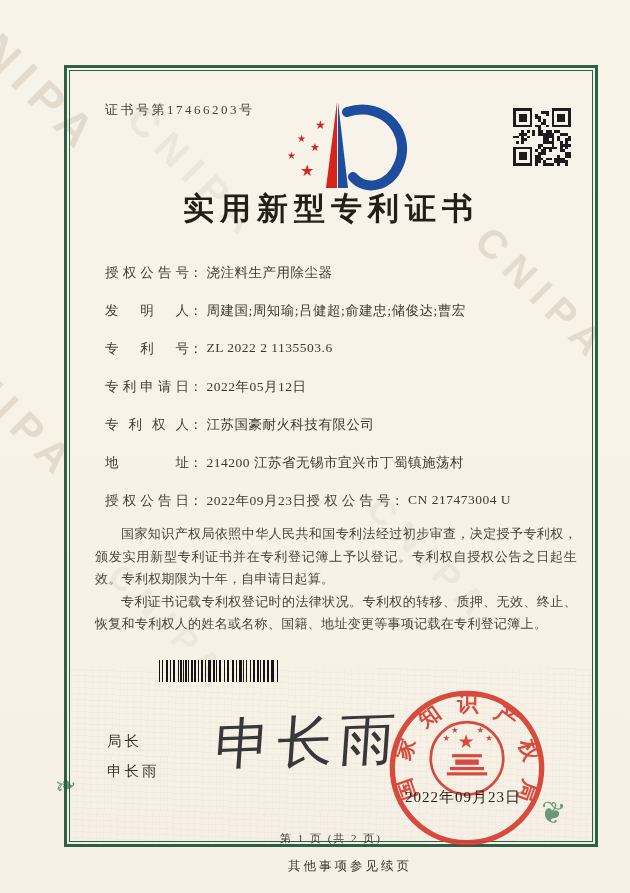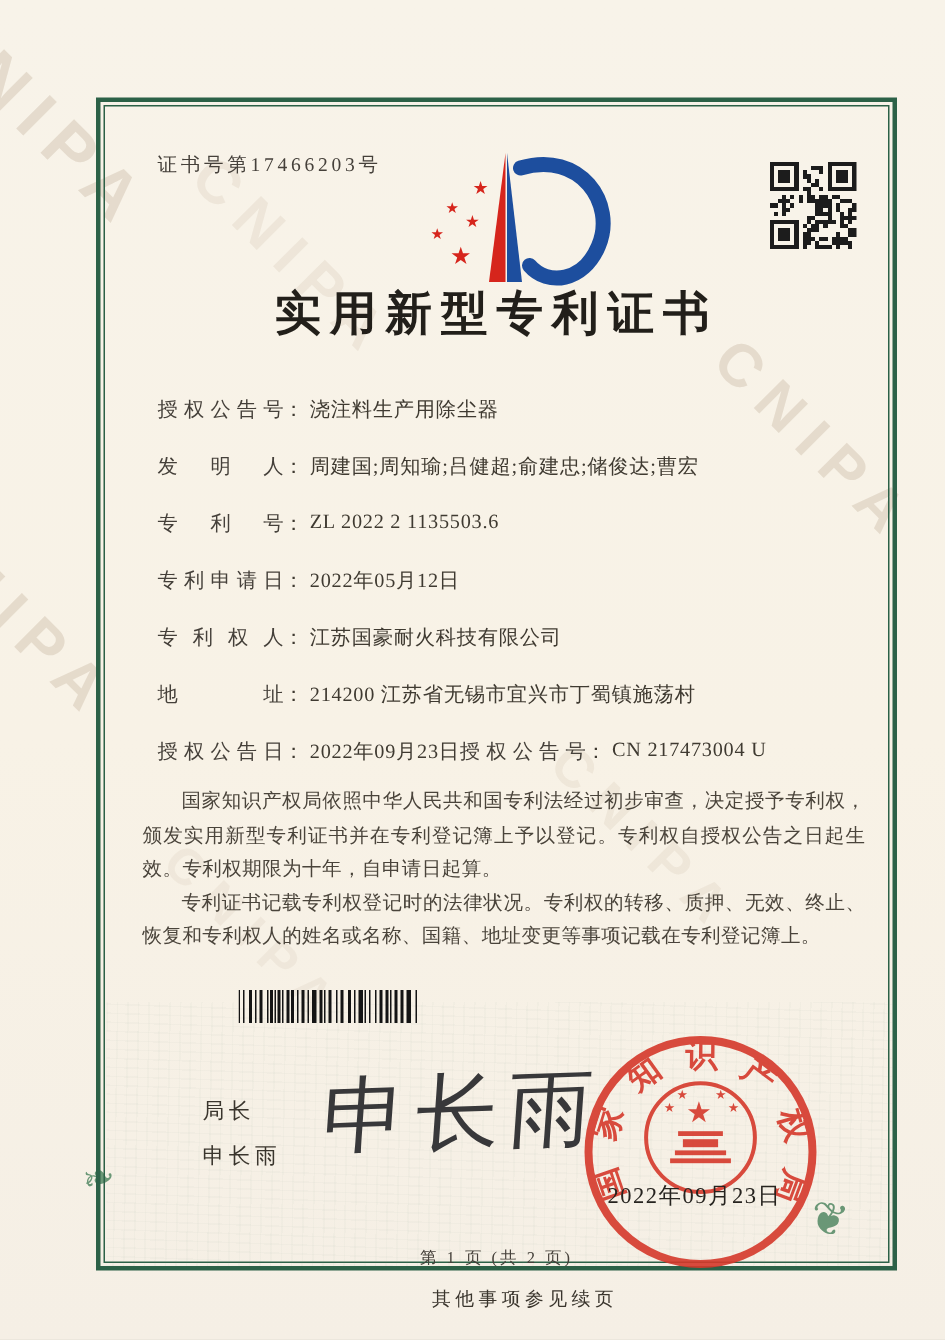--- a/index.html
+++ b/index.html
@@ -40,21 +40,21 @@
     display:inline-block; width:84px; text-align:justify; text-align-last:justify;
     color:#45403a; flex:none;
   }
   .colon { flex:none; }
   .val { margin-left:4px; letter-spacing:0.5px; }
   .pair2 { display:flex; }
   .paras { position:absolute; left:28px; top:455px; width:482px; font-size:13px; line-height:22.5px;
     text-align:justify; color:#4a443b; letter-spacing:0.3px; }
   .paras p { text-indent:2em; }
   .barcode { position:absolute; left:92px; top:592px; width:124px; height:22px; }
-  .director { position:absolute; left:40px; top:658px; font-size:14.5px; letter-spacing:3px; color:#3a352d; line-height:30px;margin-left:28px; }
+  .director { position:absolute; left:40px; top:658px; font-size:14.5px; letter-spacing:3px; color:#3a352d; line-height:30px; }
   .signature {
     position:absolute; left:148px; top:636px; width:230px; font-size:56px; color:#38383a;
     letter-spacing:6px; transform:rotate(-2deg) skewX(-6deg); font-weight:400; white-space:nowrap;
   }
   .seal { position:absolute; left:320px; top:620px; width:160px; height:160px; opacity:.9; z-index:2; }
   .seal-date { position:absolute; left:338px; top:720px; font-size:15px; color:#26231f; letter-spacing:1px; z-index:3; }
   .page-no { position:absolute; left:0; top:763px; width:100%; text-align:center; font-size:11px; letter-spacing:2px; color:#45403a; }
   .note { position:absolute; left:0; top:858px; width:100%; text-align:center; font-size:12.5px; letter-spacing:3px; color:#3a352d; z-index:1;margin-left:35px; }
   .flourish { position:absolute; color:#3c7a52; opacity:.75; z-index:1; pointer-events:none; }
   .f1 { left:55px; top:770px; font-size:26px; transform:rotate(-15deg); }

